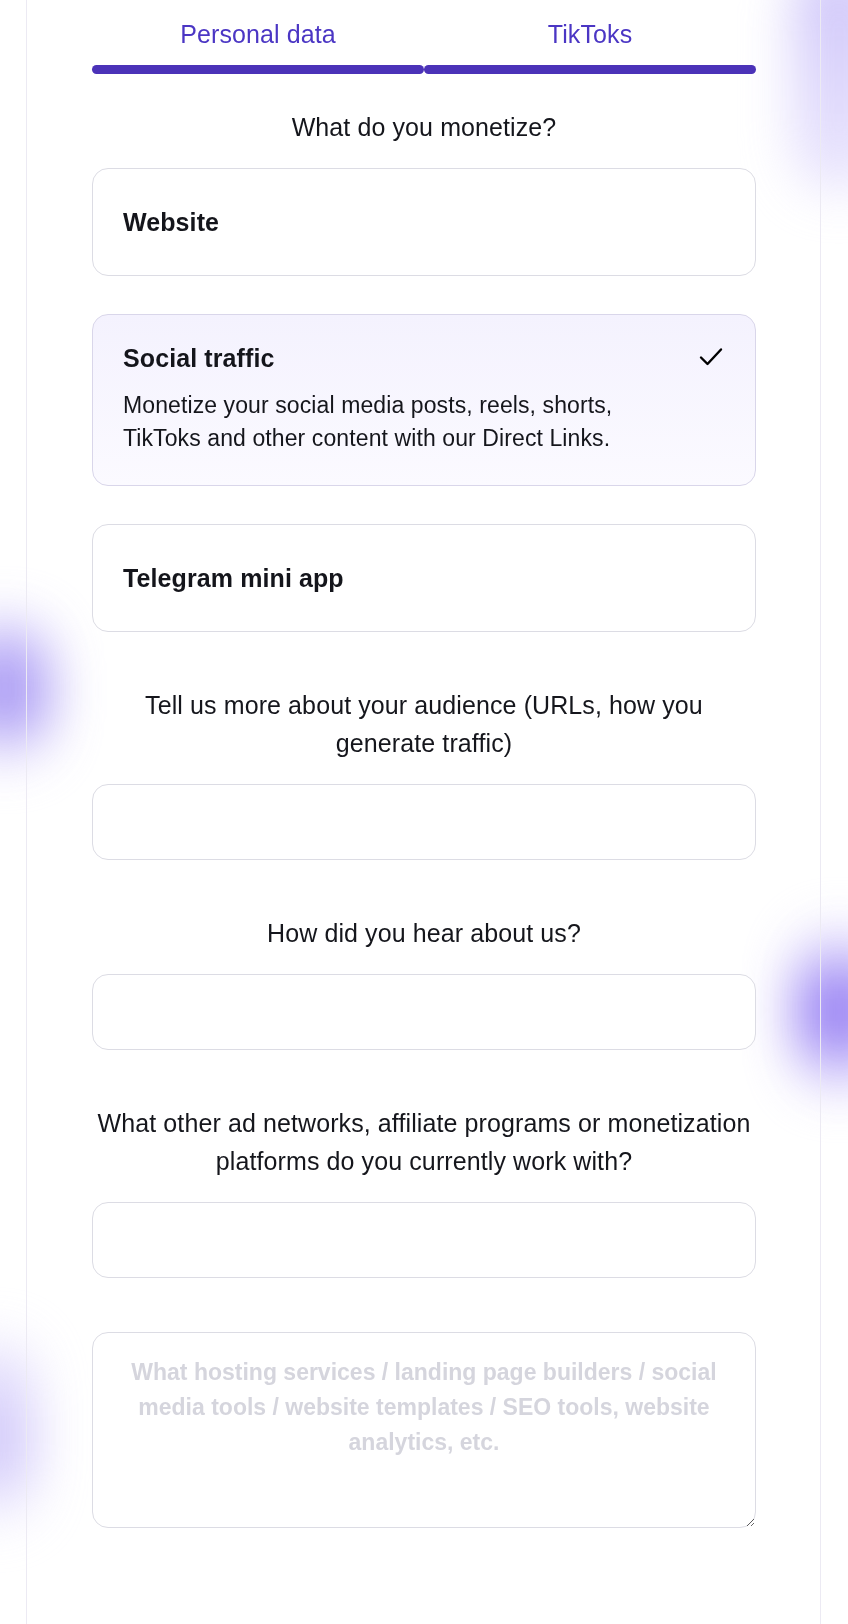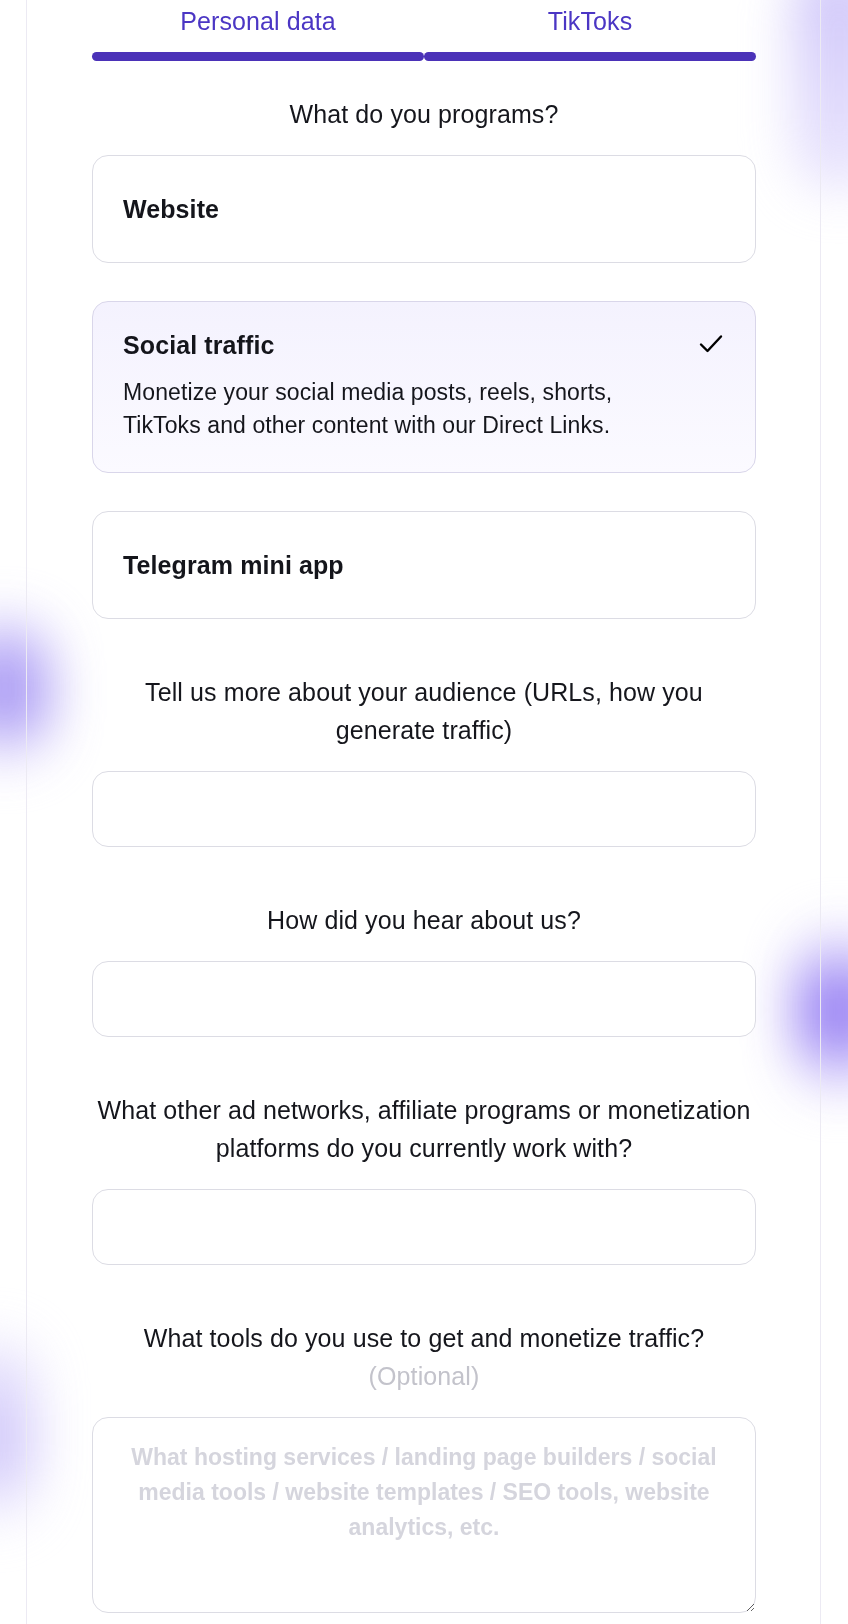--- a/index.html
+++ b/index.html
@@ -65,21 +65,21 @@
     position: relative;
     width: 848px;
     padding: 0 92px;
     z-index: 3;
   }
 
   
   .steps {
     display: flex;
     gap: 0;
-    padding-top: 4px;
+    padding-top: 17px;
   }
   .step {
     flex: 1;
     text-align: center;
   }
   .step-label {
     font-size: 25px;
     letter-spacing: .1px;
     color: #4b36c4;
     line-height: 34px;
@@ -207,21 +207,21 @@
       <div class="step">
         <span class="step-label">Personal data</span>
         <div class="step-bar"></div>
       </div>
       <div class="step">
         <span class="step-label">TikToks</span>
         <div class="step-bar"></div>
       </div>
     </div>
 
-    <div class="question q-monetize">What do you programs?</div>
+    <div class="question q-monetize">What do you monetize?</div>
 
     <div class="option">
       <div class="option-title">Website</div>
     </div>
 
     <div class="option selected">
       <div class="option-title">Social traffic</div>
       <div class="option-desc">Monetize your social media posts, reels, shorts, TikToks and other content with our Direct Links.</div>
       <span class="check-icon">
         <svg viewBox="0 0 28 28" width="28" height="28" aria-hidden="true">
@@ -243,21 +243,17 @@
       <div class="question">How did you hear about us?</div>
       <input class="text-input" type="text" value="" placeholder="" style="">
     </div>
 
     <div class="field-group">
       <div class="question">What other ad networks, affiliate programs or monetization platforms do you currently work with?</div>
       <input class="text-input" type="text" value="" placeholder="" style="">
     </div>
 
     <div class="field-group">
-      <div class="question">
-        <span>What tools do you use to get and monetize traffic?</span>
-        <span class="optional">(Optional)</span>
-      </div>
       <textarea class="textarea" placeholder="What hosting services / landing page builders / social media tools / website templates / SEO tools, website analytics, etc." style=""></textarea>
     </div>
 
   </div>
 </div>
 
 </body></html>

